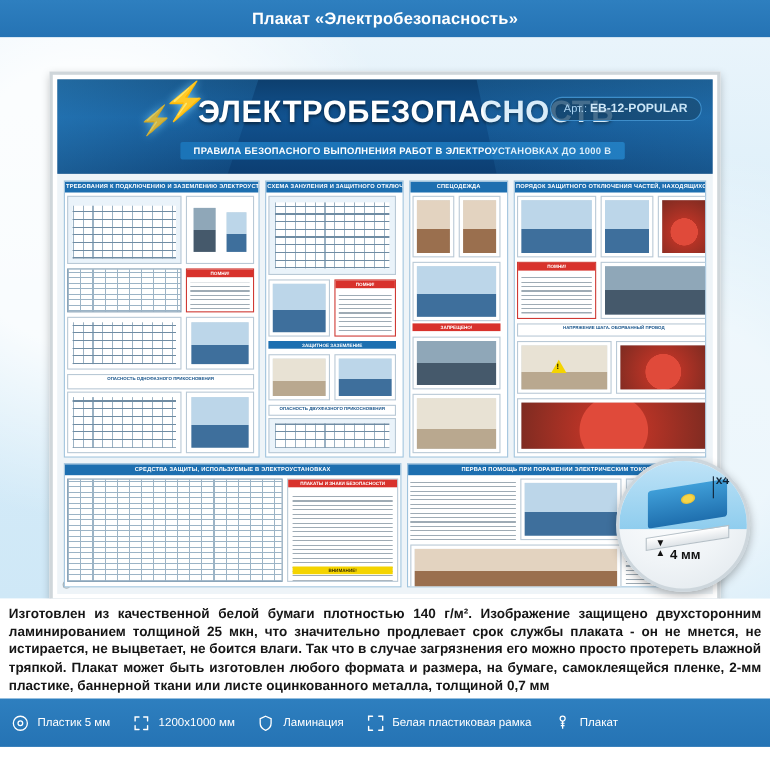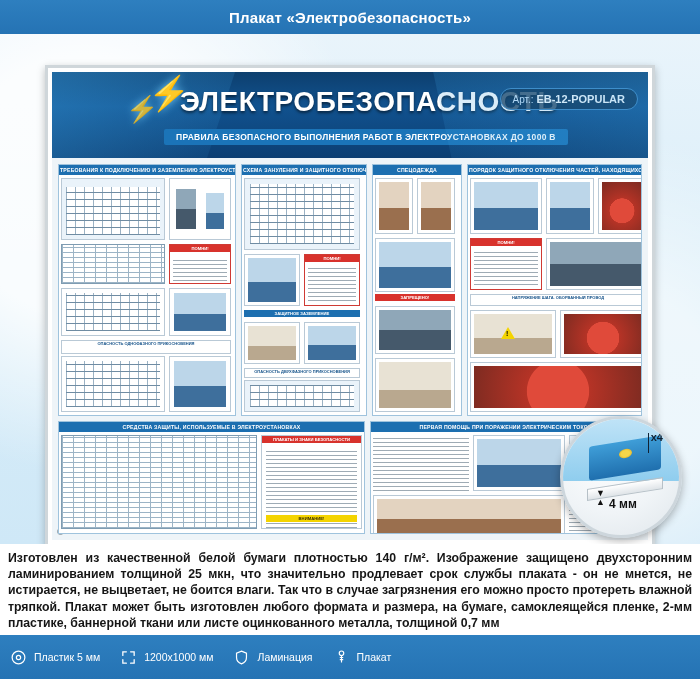--- a/index.html
+++ b/index.html
@@ -471,20 +471,28 @@
 
   <div class="f-item">
     <span class="f-ico">
       <svg width="17" height="17" viewBox="0 0 24 24" fill="none" stroke="#fff" stroke-width="1.7">
           <path d="M12 3l7 3v6c0 4-3 7.5-7 9-4-1.5-7-5-7-9V6l7-3z"></path>
         </svg>
     </span>
     <span>Ламинация</span>
   </div>
 
+  <div class="f-item">
+    <span class="f-ico">
+      <svg width="17" height="17" viewBox="0 0 24 24" fill="none" stroke="#fff" stroke-width="1.8" stroke-linecap="round">
+          <path d="M3 8V3h5M21 8V3h-5M3 16v5h5M21 16v5h-5"></path>
+        </svg>
+    </span>
+    <span>Белая пластиковая рамка</span>
+  </div>
 
   <div class="f-item">
     <span class="f-ico">
       <svg width="17" height="17" viewBox="0 0 24 24" fill="none" stroke="#fff" stroke-width="1.6">
           <circle cx="12" cy="6" r="3.2"></circle>
           <path d="M12 9.2v10M9.6 12h4.8M9.6 15h4.8"></path>
         </svg>
     </span>
     <span>Плакат</span>
   </div>

